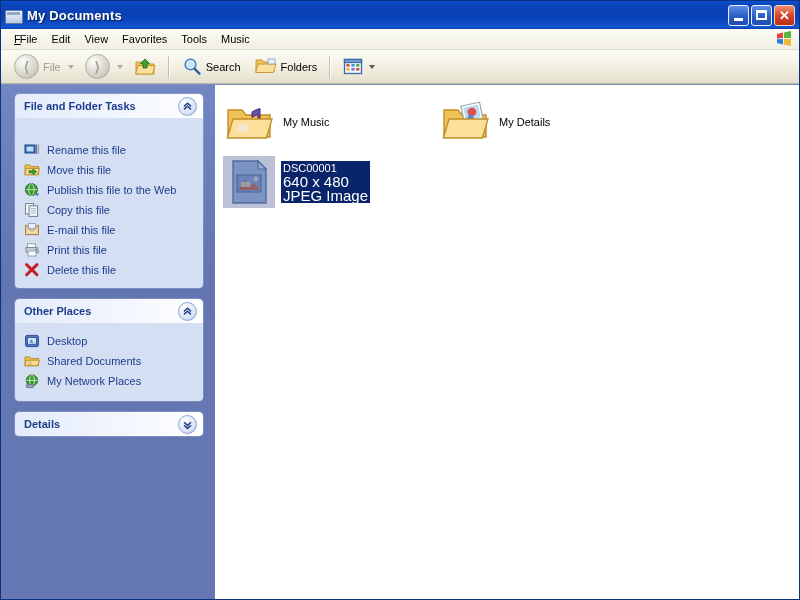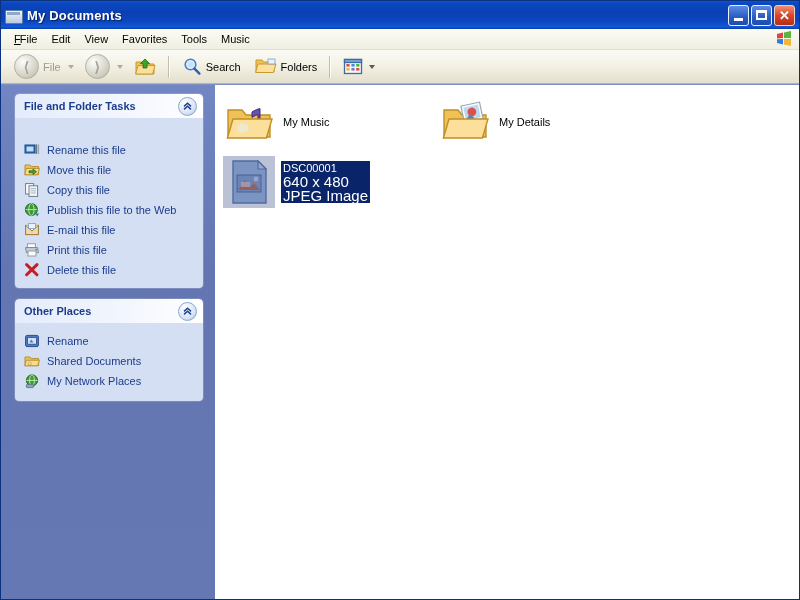--- a/index.html
+++ b/index.html
@@ -398,40 +398,40 @@
                 <path d="M2.4 6.4 L15.4 6.4 L13.6 12.8 L0.8 12.8 Z" fill="#fbdc94" stroke="#b8902c" stroke-width="1"></path>
                 <path d="M5 8.8 L9 8.8 L9 7 L12.6 9.8 L9 12.6 L9 10.8 L5 10.8 Z" fill="#3fa22a" stroke="#21661a" stroke-width=".7"></path>
               </svg>
             </span>
             <span class="label">Move this file</span>
           </div>
 
           <div class="panel-row">
             <span class="ic">
               <svg width="16" height="16" viewBox="0 0 16 16">
+                <circle cx="7.4" cy="7.6" r="6" fill="#3f9b3a" stroke="#1f6b21" stroke-width="1"></circle>
+                <ellipse cx="7.4" cy="7.6" rx="2.6" ry="6" fill="none" stroke="#bfe8b4" stroke-width=".9"></ellipse>
+                <line x1="1.6" y1="7.6" x2="13.2" y2="7.6" stroke="#bfe8b4" stroke-width=".9"></line>
+                <path d="M11.4 11.6 L15 11.6 L13.2 14.6 Z" fill="#2f6fc0"></path>
+              </svg>
+            </span>
+            <span class="label">Publish this file to the Web</span>
+          </div>
+
+          <div class="panel-row">
+            <span class="ic">
+              <svg width="16" height="16" viewBox="0 0 16 16">
                 <rect x="1.6" y="1.6" width="8" height="10.4" fill="#ffffff" stroke="#6f7c8c" stroke-width="1"></rect>
                 <rect x="5" y="3.8" width="8.6" height="10.6" fill="#f4f8fc" stroke="#6f7c8c" stroke-width="1"></rect>
                 <line x1="6.6" y1="6.6" x2="12" y2="6.6" stroke="#9fb0c2" stroke-width="1"></line>
                 <line x1="6.6" y1="8.8" x2="12" y2="8.8" stroke="#9fb0c2" stroke-width="1"></line>
                 <line x1="6.6" y1="11" x2="12" y2="11" stroke="#9fb0c2" stroke-width="1"></line>
               </svg>
             </span>
             <span class="label">Copy this file</span>
-          </div>
-
-          <div class="panel-row">
-            <span class="ic">
-              <svg width="16" height="16" viewBox="0 0 16 16">
-                <circle cx="7.4" cy="7.6" r="6" fill="#3f9b3a" stroke="#1f6b21" stroke-width="1"></circle>
-                <ellipse cx="7.4" cy="7.6" rx="2.6" ry="6" fill="none" stroke="#bfe8b4" stroke-width=".9"></ellipse>
-                <line x1="1.6" y1="7.6" x2="13.2" y2="7.6" stroke="#bfe8b4" stroke-width=".9"></line>
-                <path d="M11.4 11.6 L15 11.6 L13.2 14.6 Z" fill="#2f6fc0"></path>
-              </svg>
-            </span>
-            <span class="label">Publish this file to the Web</span>
           </div>
 
           <div class="panel-row">
             <span class="ic">
               <svg width="16" height="16" viewBox="0 0 16 16">
                 <rect x="1.6" y="3.4" width="12.8" height="9.2" fill="#f3d9a8" stroke="#9a7c3e" stroke-width="1"></rect>
                 <path d="M1.6 3.4 L8 9 L14.4 3.4" fill="#fdf4e2" stroke="#9a7c3e" stroke-width="1"></path>
                 <rect x="4.4" y="1.6" width="7" height="5" fill="#eaf3fd" stroke="#7e9cc4" stroke-width=".8"></rect>
               </svg>
             </span>
@@ -475,21 +475,21 @@
         <div class="panel-body" style="padding-top:8px;padding-bottom:10px">
 
           <div class="panel-row">
             <span class="ic">
               <svg width="16" height="16" viewBox="0 0 16 16">
                 <rect x="1.6" y="2.4" width="12.8" height="11.2" rx="1.5" fill="#4f7cc4" stroke="#2a4f8c" stroke-width="1"></rect>
                 <rect x="3.6" y="4.6" width="8.8" height="6.6" fill="#cfe2f8" stroke="#2a4f8c" stroke-width=".8"></rect>
                 <path d="M5.4 9.6 L7.4 6.6 L9.4 9.6 Z" fill="#4f7cc4"></path>
               </svg>
             </span>
-            <span class="label">Rename</span>
+            <span class="label">Desktop</span>
           </div>
 
           <div class="panel-row">
             <span class="ic">
               <svg width="16" height="16" viewBox="0 0 16 16">
                 <path d="M1 4 L6 4 L7.2 5.6 L14.6 5.6 L14.6 12.6 L1 12.6 Z" fill="#f0c256" stroke="#b8902c" stroke-width="1"></path>
                 <path d="M2.4 7.2 L15.4 7.2 L13.6 12.8 L0.8 12.8 Z" fill="#fbdc94" stroke="#b8902c" stroke-width="1"></path>
                 <path d="M4.4 9.6 C5 8.6 6.6 8.6 7 9.6 L7 12 L4.4 12 Z" fill="#f6e3bb" stroke="#b8902c" stroke-width=".6"></path>
               </svg>
             </span>
@@ -505,20 +505,31 @@
                 <line x1="2.4" y1="7.4" x2="13.6" y2="7.4" stroke="#c6ecbc" stroke-width=".9"></line>
                 <rect x="2.4" y="11.4" width="7" height="3.2" rx=".6" fill="#8ea4bc" stroke="#5a6e86" stroke-width=".8"></rect>
               </svg>
             </span>
             <span class="label">My Network Places</span>
           </div>
 
         </div>
       </div>
 
+      <div class="panel">
+        <div class="panel-header">
+          <span class="panel-title">Details</span>
+          <span class="panel-toggle">
+            <svg width="11" height="11" viewBox="0 0 11 11">
+              <path d="M2 3.2 L5.5 6.4 L9 3.2" fill="none" stroke="#20418c" stroke-width="1.5"></path>
+              <path d="M2 6.2 L5.5 9.4 L9 6.2" fill="none" stroke="#20418c" stroke-width="1.5"></path>
+            </svg>
+          </span>
+        </div>
+      </div>
 
     </div>
 
     <div id="content">
       <div id="tiles">
 
         <div class="tile">
           <div class="thumb">
             <svg width="48" height="48" viewBox="0 0 48 48">
               <path d="M3 12 L17 12 L21 17 L45 17 L45 39 L3 39 Z" fill="#f0c256" stroke="#c08f2a" stroke-width="1.4"></path>

